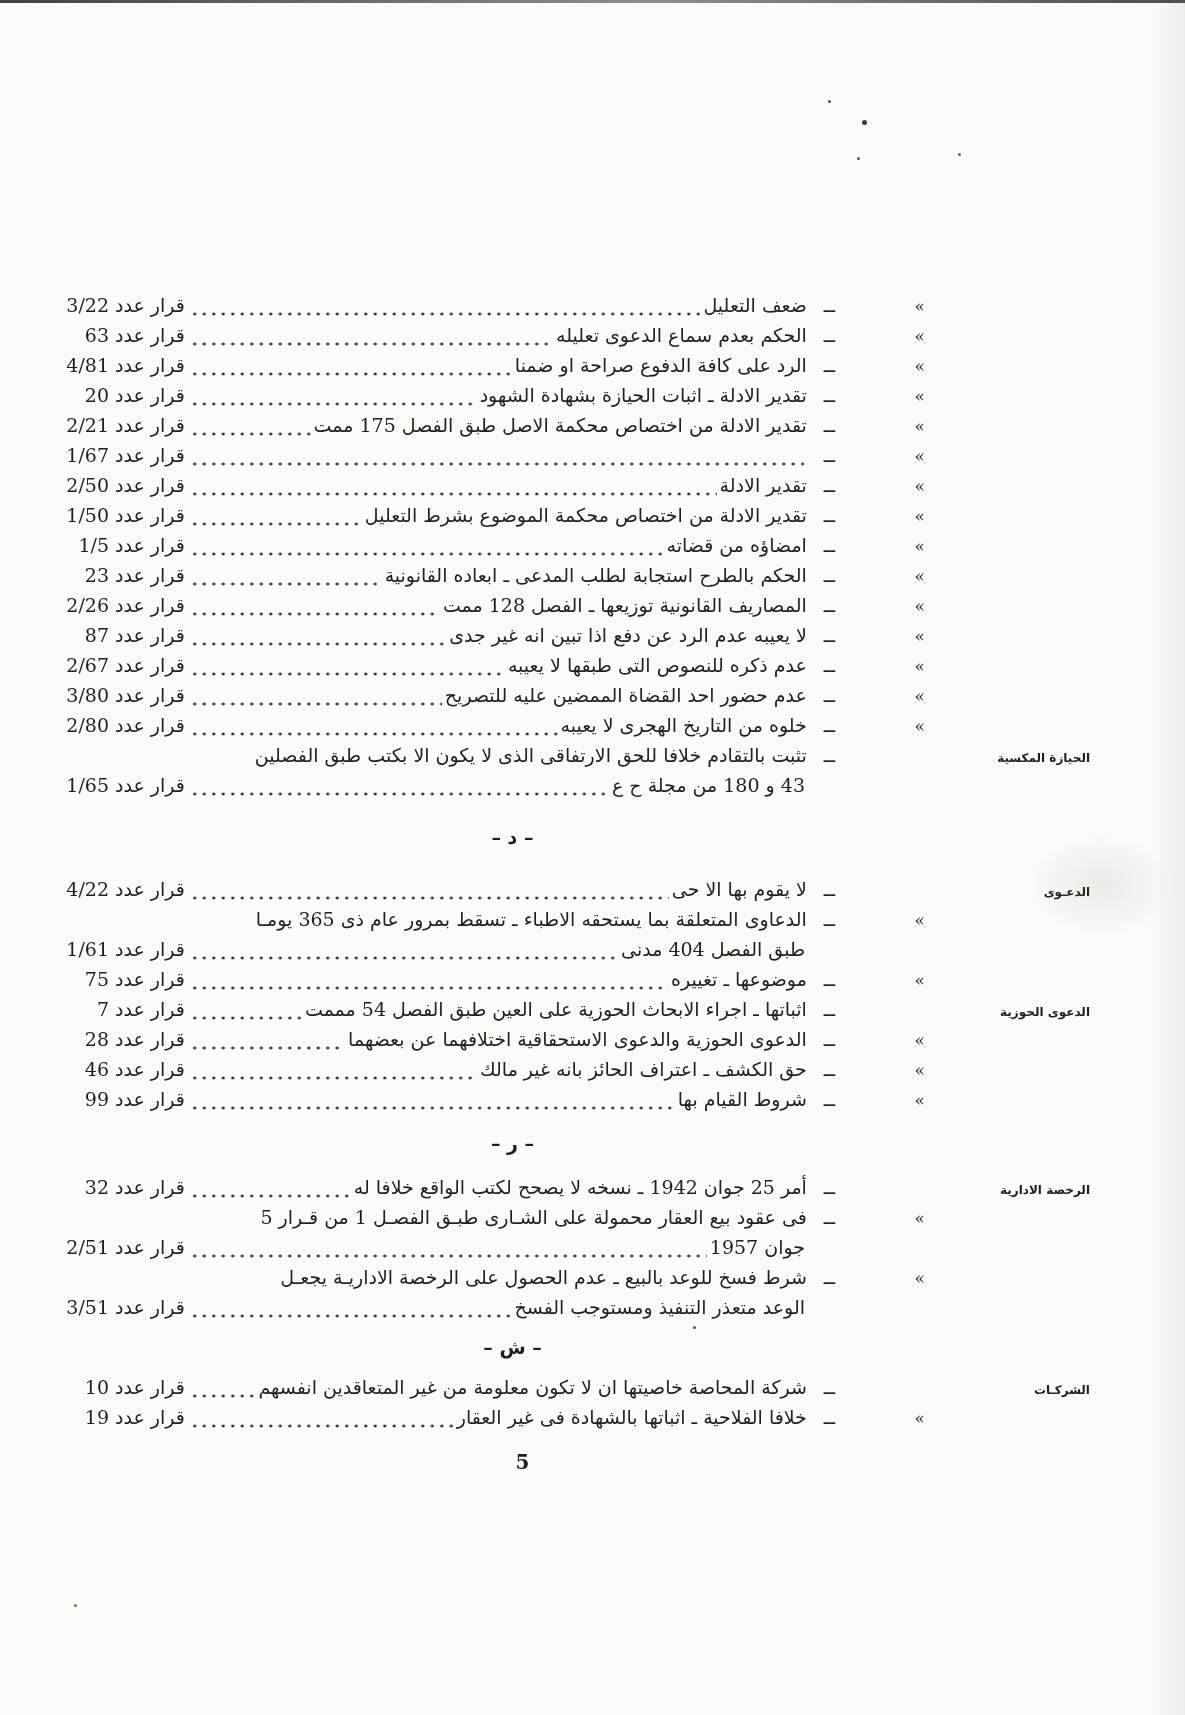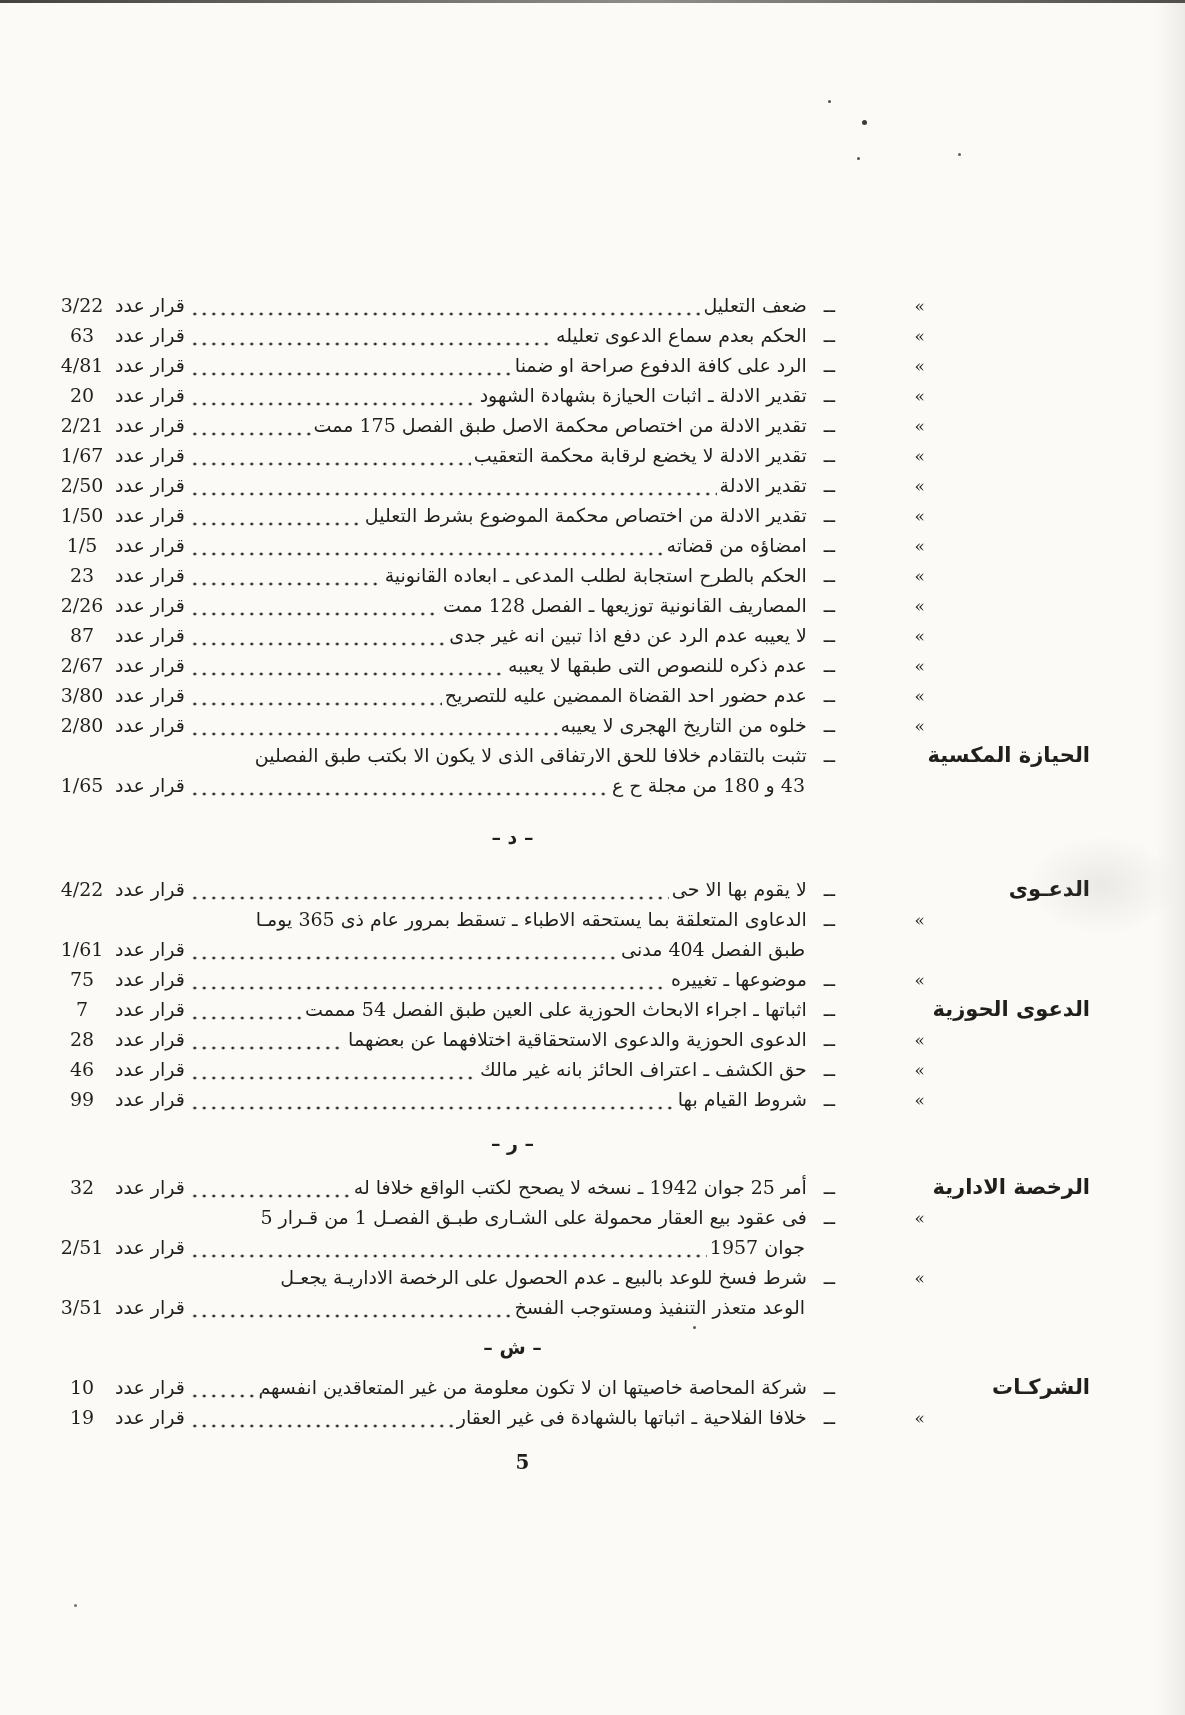--- a/index.html
+++ b/index.html
@@ -20,32 +20,32 @@
     border-radius:50%; }
   .specks{ position:absolute; top:0; left:0; width:3px; height:3px; border-radius:50%; background:transparent;
     box-shadow: 828px 100px 0 0 #53514c, 863px 121px 0 1px #3c3b37, 857px 157px 0 0 #55534e,
                 958px 153px 0 0 #615f59, 693px 1326px 0 0 #5a584f, 74px 1604px 0 0 #767268; }
 
   .content { padding:290px 35px 0 55px; }
 
   .row { display:flex; align-items:baseline; height:30px; line-height:30px; font-size:19px; }
   .cat { width:315px; flex:none; text-align:right; box-sizing:border-box; padding-right:60px;
          white-space:nowrap; }
-  .cat-label { font-weight:bold; font-size:21px; }
+  .cat-label { font-weight:bold; font-size:12px; }
   .ditto { display:inline-block; margin-right:165px; font-size:17px; color:#2a2926; }
 
   .body { flex:1; display:flex; align-items:baseline; min-width:0; }
   .body.cont { padding-right:30px; }
   .dash { flex:none; margin-left:17px; }
   .txt  { flex:none; white-space:nowrap;text-align:center; }
   .dots { flex:1; min-width:12px; align-self:stretch; margin:0 3px 0 5px;
     background-image:radial-gradient(circle, #2c2b27 1.3px, rgba(44,43,39,0) 1.7px);
     background-size:9.5px 6px; background-repeat:repeat-x; background-position:left 21px; }
   .ref { flex:none; white-space:nowrap; }
-  .num { display:inline-block; min-width:54px; text-align:center; }
+  .num { display:inline-block; min-width:54px; text-align:right; }
 
   .divider { text-align:center; font-weight:bold; font-size:19px; height:30px; line-height:30px;
              padding-right:180px; }
   .divider-1 { margin:22px 0; }
   .divider-2 { margin:14px 0; }
   .divider-3 { margin:10px 0; }
 
   .page-number { position:absolute; top:1450px; left:0; right:0; text-align:center;
     padding-right:140px; font-size:20px; font-weight:bold;
     font-family:"DejaVu Serif","DejaVu Sans",sans-serif; }
@@ -102,21 +102,20 @@
           <span class="dash">ــ</span>
           <span class="txt">تقدير الادلة من اختصاص محكمة الاصل طبق الفصل 175 ممت</span>
           <span class="dots"></span>
           <span class="ref">قرار عدد <span class="num">2/21</span></span>
         </div>
       </div>
       <div class="row">
         <div class="cat"><span class="ditto">»</span></div>
         <div class="body">
           <span class="dash">ــ</span>
-          <span class="txt">تقدير الادلة لا يخضع لرقابة محكمة التعقيب</span>
           <span class="dots"></span>
           <span class="ref">قرار عدد <span class="num">1/67</span></span>
         </div>
       </div>
       <div class="row">
         <div class="cat"><span class="ditto">»</span></div>
         <div class="body">
           <span class="dash">ــ</span>
           <span class="txt">تقدير الادلة</span>
           <span class="dots"></span>

